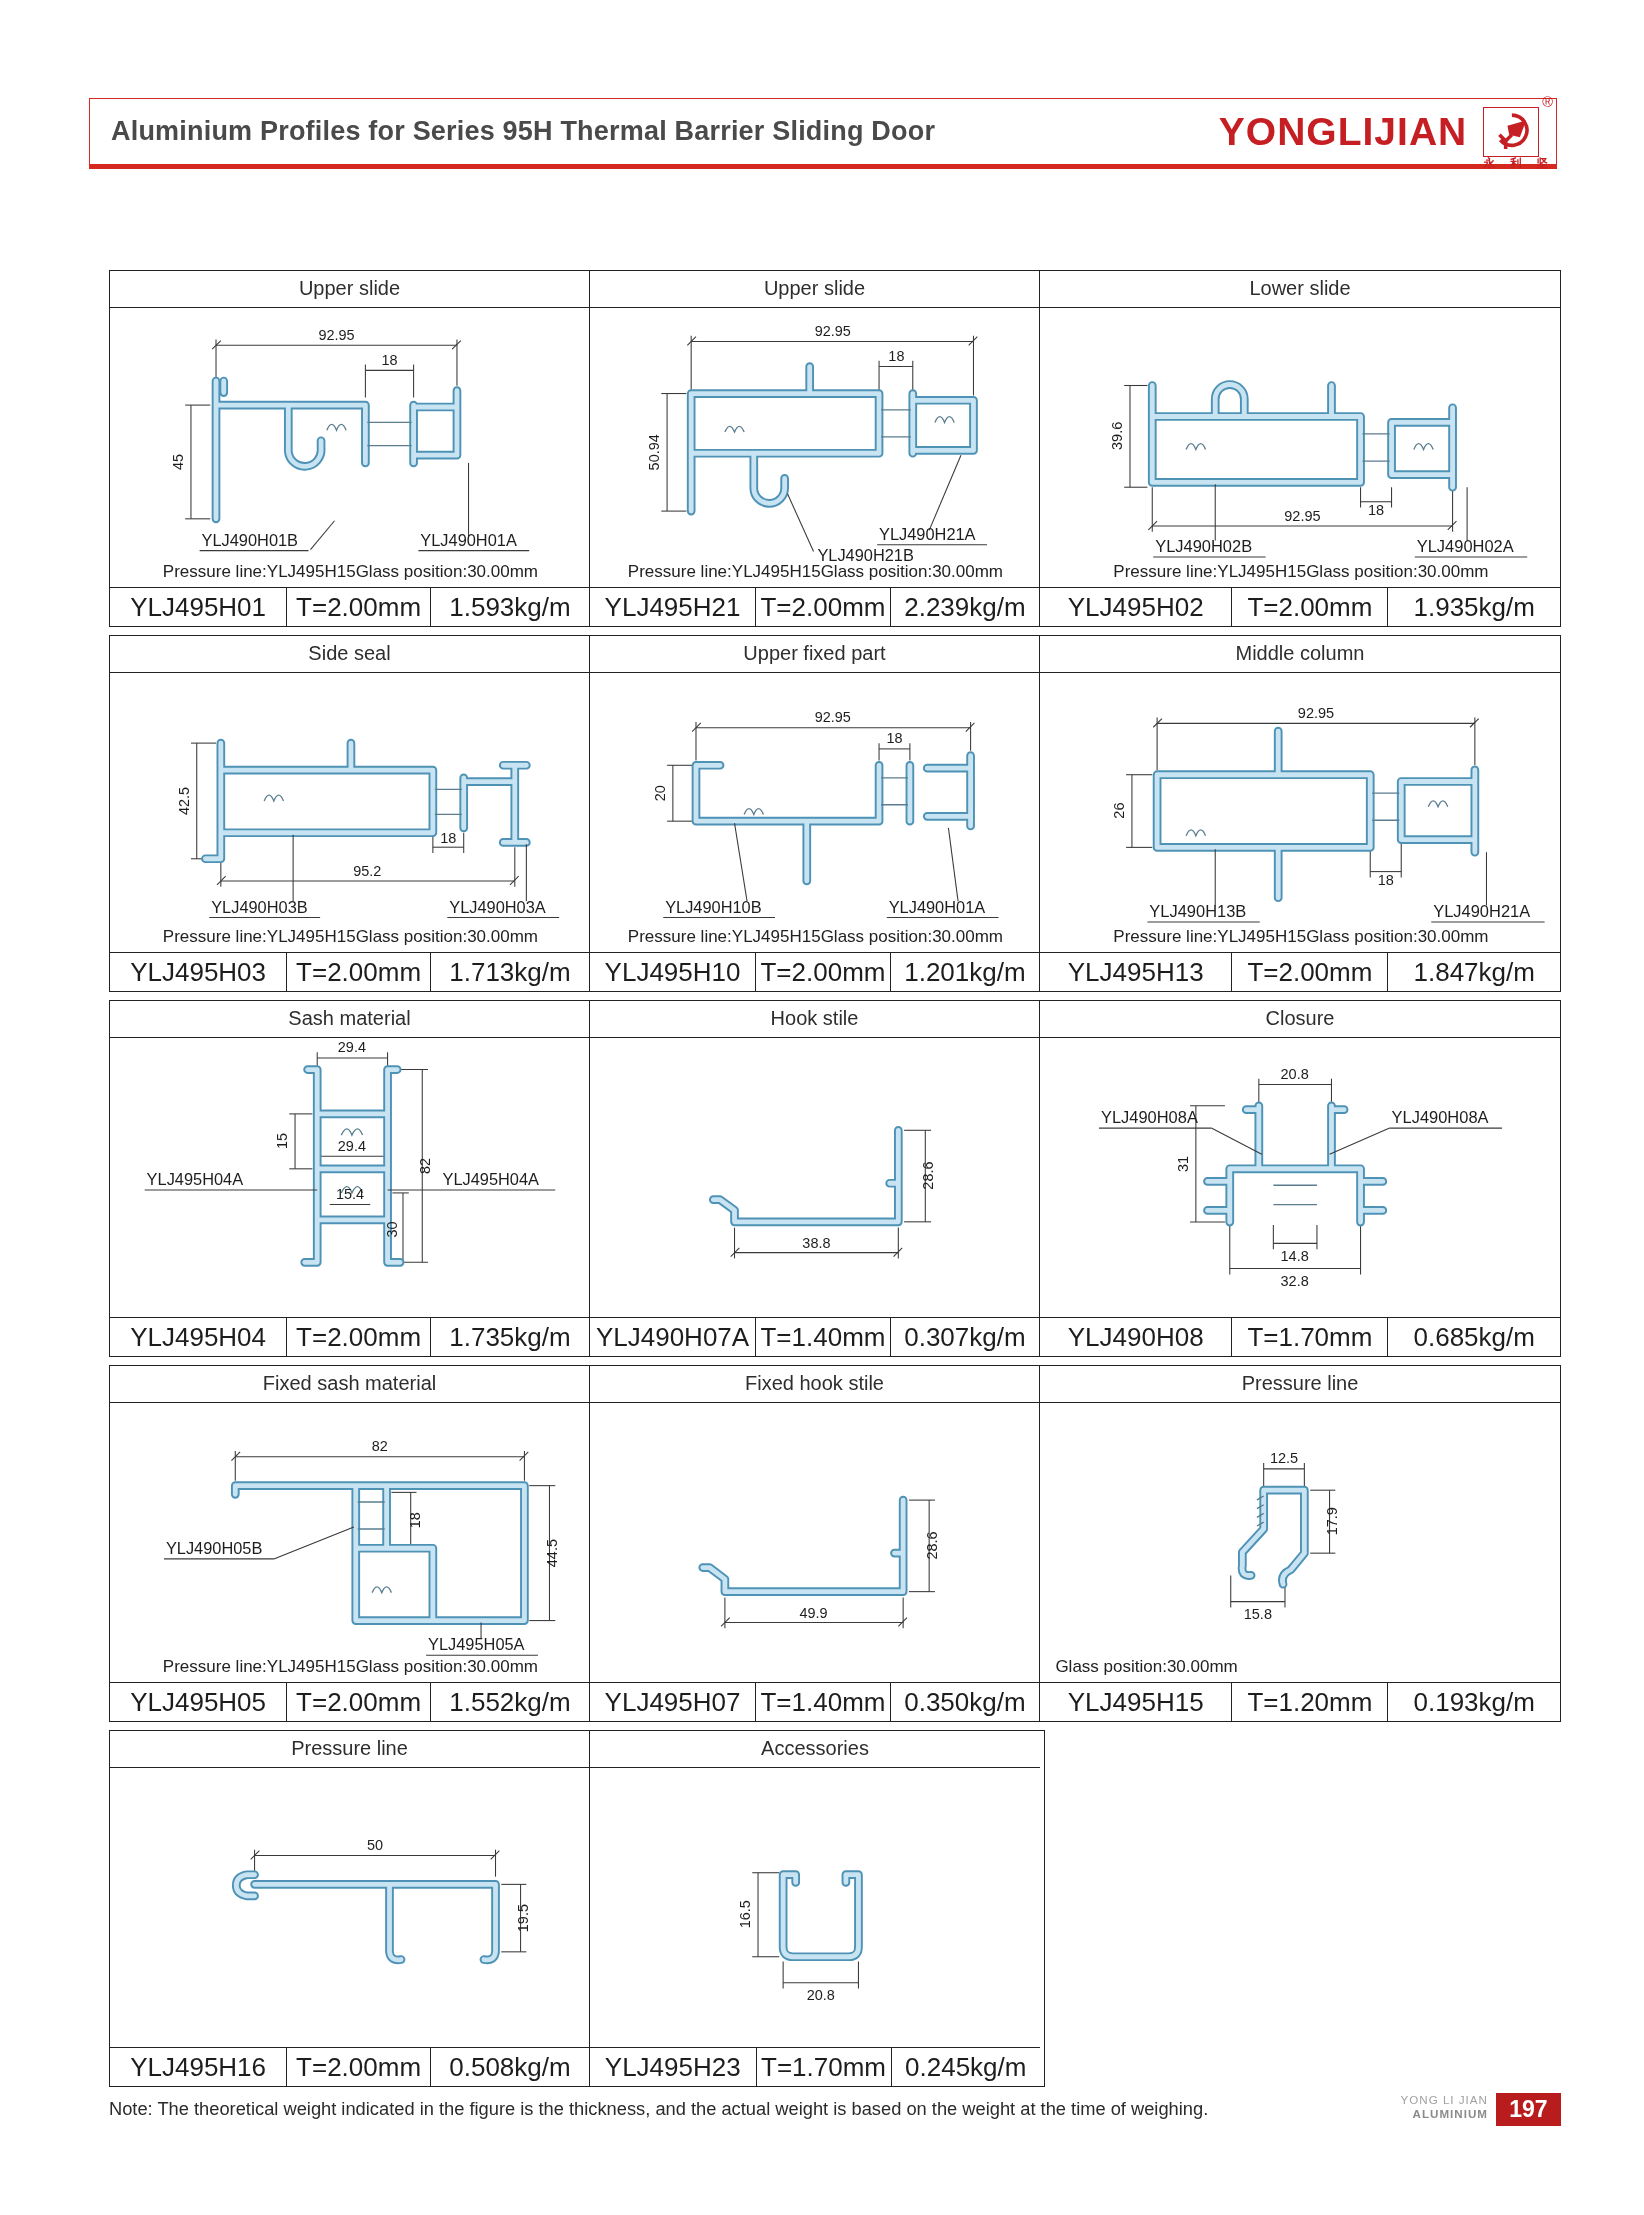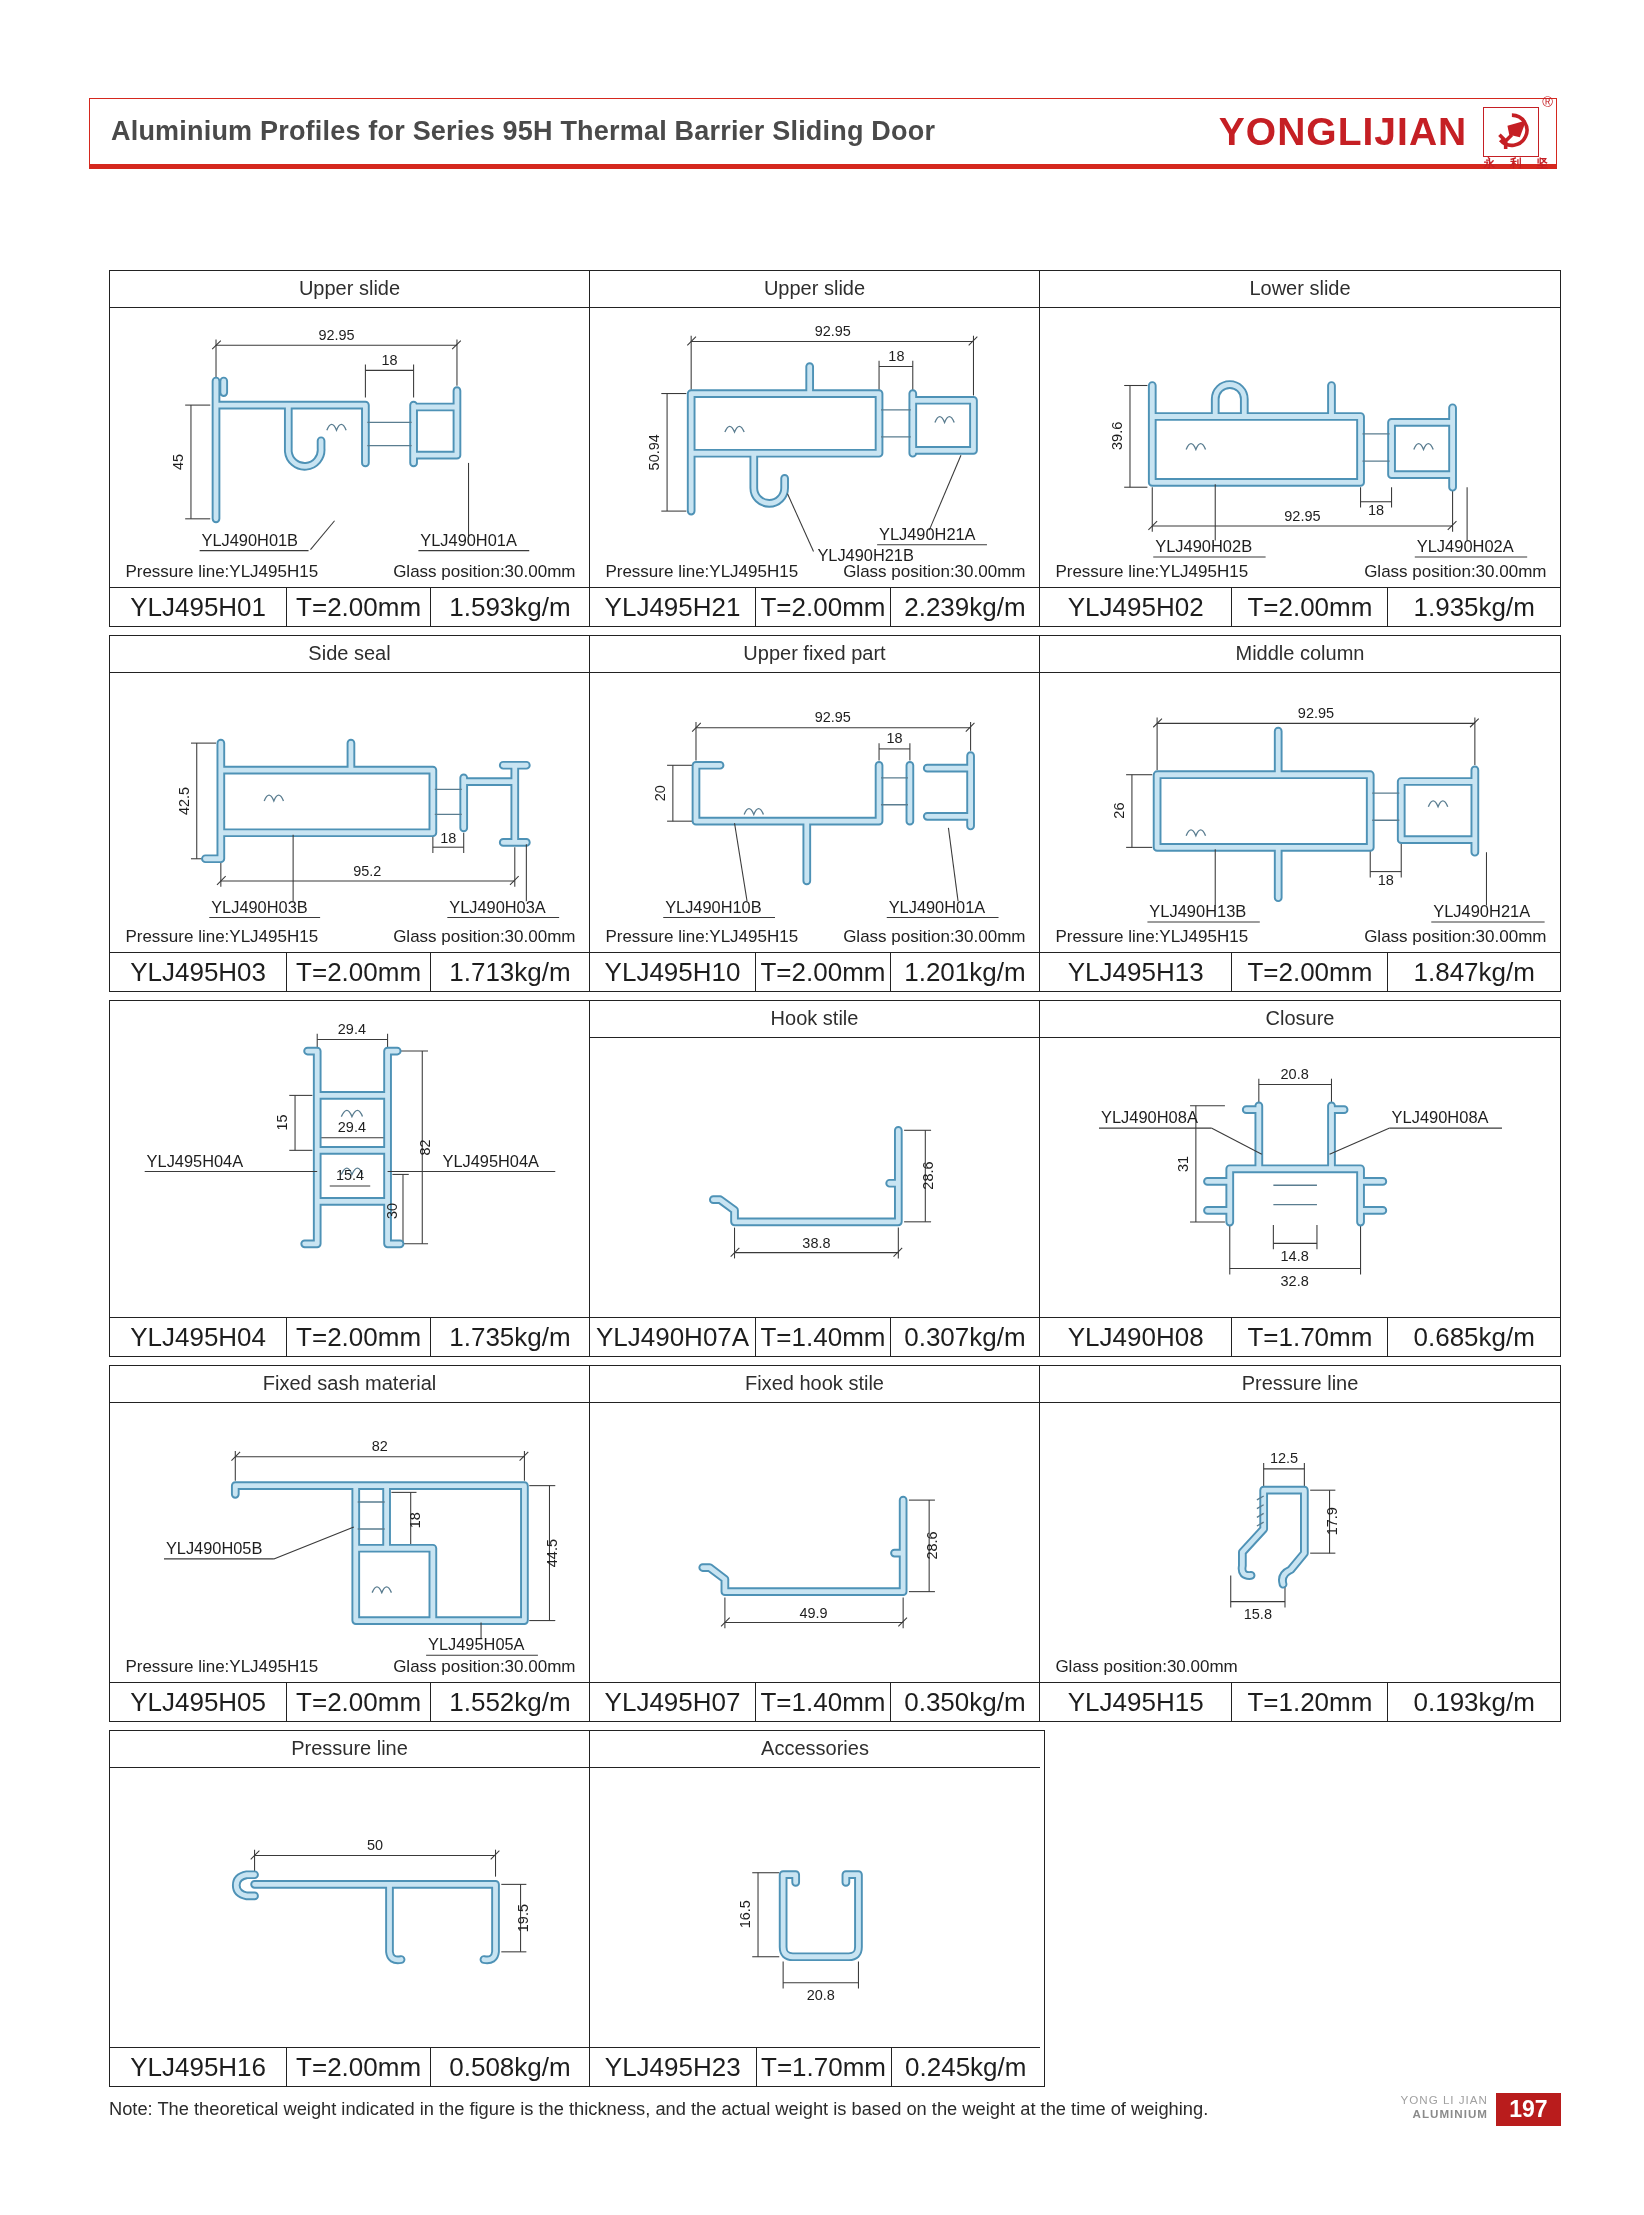--- a/index.html
+++ b/index.html
@@ -24,21 +24,21 @@
          border:1.9px solid #222; display:flex; background:#fff; }
   .row5 { width:936px; }
   .cell { position:relative; display:flex; flex-direction:column; border-right:1.9px solid #222; }
   .cell:last-child { border-right:none; }
   .c1 { flex:0 0 480px; } .c2 { flex:0 0 450px; } .c3 { flex:1; }
   .cell-title { height:37px; line-height:35px; text-align:center; font-size:20px; color:#2e2e2e;
                 border-bottom:1.9px solid #222; }
   .cell-body { flex:1; position:relative; }
   .cell-body svg.draw { position:absolute; left:0; top:0; width:100%; height:100%; }
   .pg { position:absolute; left:15.4px; right:13.5px; bottom:4.8px; display:flex;
-        justify-content:space-between; font-size:17px; color:#222; white-space:nowrap; }
+        justify-content:center; font-size:17px; color:#222; white-space:nowrap; }
   .pg.single { justify-content:flex-start; }
   .spec { height:39px; border-top:1.9px solid #222; display:flex; font-size:26px; color:#1d1d1d; }
   .spec > div { display:flex; align-items:center; justify-content:center; border-right:1.9px solid #222; }
   .spec > div:last-child { border-right:none; }
   .s1 { width:37%; } .s2 { width:30%; } .s3 { flex:1; }
 
   
   .t1 { fill:none; stroke:#4e92b6; stroke-width:9; stroke-linejoin:round; stroke-linecap:round; }
   .t2 { fill:none; stroke:#c8e4f2; stroke-width:5; stroke-linejoin:round; stroke-linecap:round; }
   .tn { fill:none; stroke:#5a7d90; stroke-width:1.4; }
@@ -335,20 +335,21 @@
         <div class="s1">YLJ495H13</div>
         <div class="s2">T=2.00mm</div>
         <div class="s3">1.847kg/m</div>
       </div>
     </div>
   </div>
 
   <div class="row" style="top:1000px">
 
     <div class="cell c1">
+      <div class="cell-title">Sash material</div>
       <div class="cell-body">
         <svg class="draw" viewBox="0 0 497 288">
           <g>
             <line class="dm" x1="215" y1="28" x2="215" y2="14"></line>
               <line class="dm" x1="288" y1="28" x2="288" y2="14"></line>
             <line class="dm" x1="215" y1="20" x2="288" y2="20"></line>
             <line class="dm" x1="210" y1="78" x2="186" y2="78"></line>
               <line class="dm" x1="210" y1="135" x2="186" y2="135"></line>
             <line class="dm" x1="192" y1="78" x2="192" y2="135"></line>
             <line class="dm" x1="215" y1="122" x2="288" y2="122"></line>

